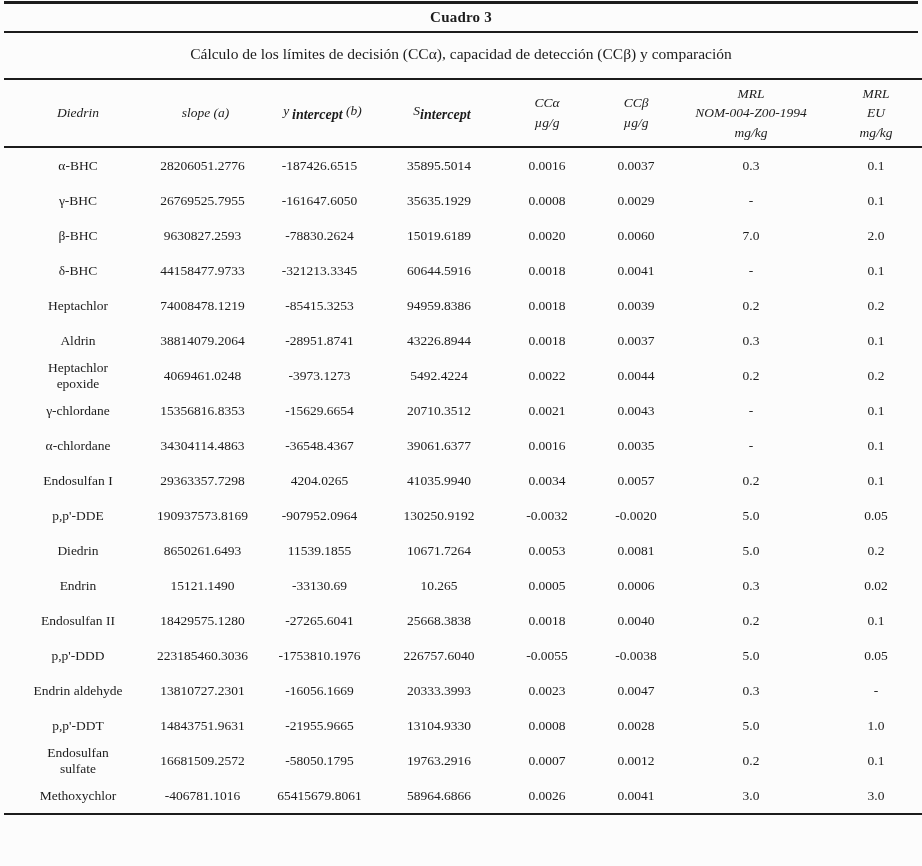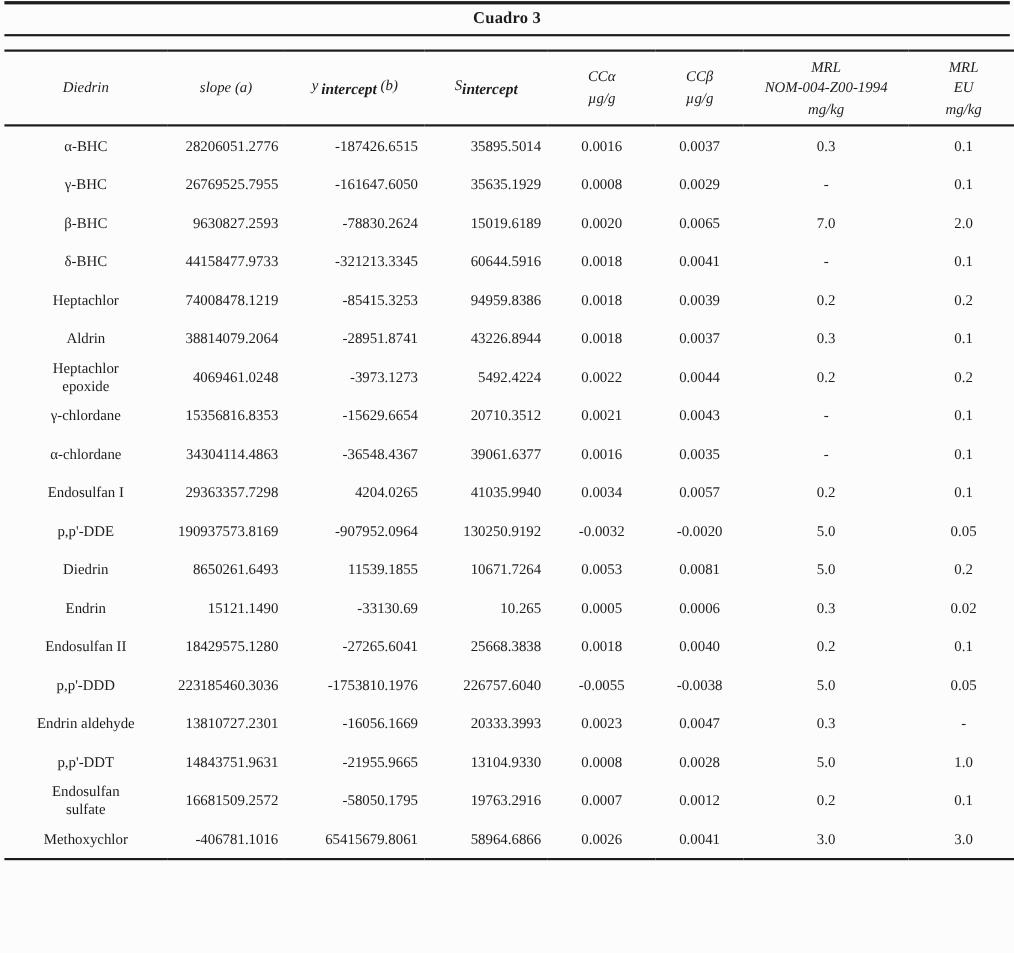--- a/index.html
+++ b/index.html
@@ -32,21 +32,21 @@
     border-bottom:2px solid #1c1c1c;
     line-height:1.45;
   }
   thead .hline{display:block;}
   sub.subs{font-size:14px;font-style:italic;font-weight:bold;}
   tbody td{
     height:31px;vertical-align:middle;text-align:center;
     padding:0;line-height:1.12;
   }
   tbody td.c0{padding:2px 24px;}
-  tbody td.c1,tbody td.c2,tbody td.c3{text-align:right;padding-right:6px;}
+  tbody td.c1,tbody td.c2,tbody td.c3{text-align:center;padding-right:6px;}
   col.c0{width:148px;}
   col.c1{width:107px;}
   col.c2{width:127px;}
   col.c3{width:112px;}
   col.c4{width:98px;}
   col.c5{width:80px;}
   col.c6{width:150px;}
   col.c7{width:100px;}
 </style>
 </head>
@@ -54,20 +54,21 @@
 
 <div class="page">
 
   <div class="rule rule-top"></div>
 
   <div class="caption-label">Cuadro 3</div>
 
   <div class="rule rule-thin"></div>
 
   <div class="title-block">
+    <span class="tline">Cálculo de los límites de decisión (CCα), capacidad de detección (CCβ) y comparación</span>
   </div>
 
 
   <table class="results">
     <colgroup>
       <col class="c0">
         <col class="c1">
         <col class="c2">
         <col class="c3">
       <col class="c4">
@@ -121,21 +122,21 @@
           <td class="c5">0.0029</td>
           <td class="c6">-</td>
           <td class="c7">0.1</td>
         </tr>
         <tr>
           <td class="c0">β-BHC</td>
           <td class="c1">9630827.2593</td>
           <td class="c2">-78830.2624</td>
           <td class="c3">15019.6189</td>
           <td class="c4">0.0020</td>
-          <td class="c5">0.0065</td>
+          <td class="c5">0.0060</td>
           <td class="c6">7.0</td>
           <td class="c7">2.0</td>
         </tr>
         <tr>
           <td class="c0">δ-BHC</td>
           <td class="c1">44158477.9733</td>
           <td class="c2">-321213.3345</td>
           <td class="c3">60644.5916</td>
           <td class="c4">0.0018</td>
           <td class="c5">0.0041</td>

